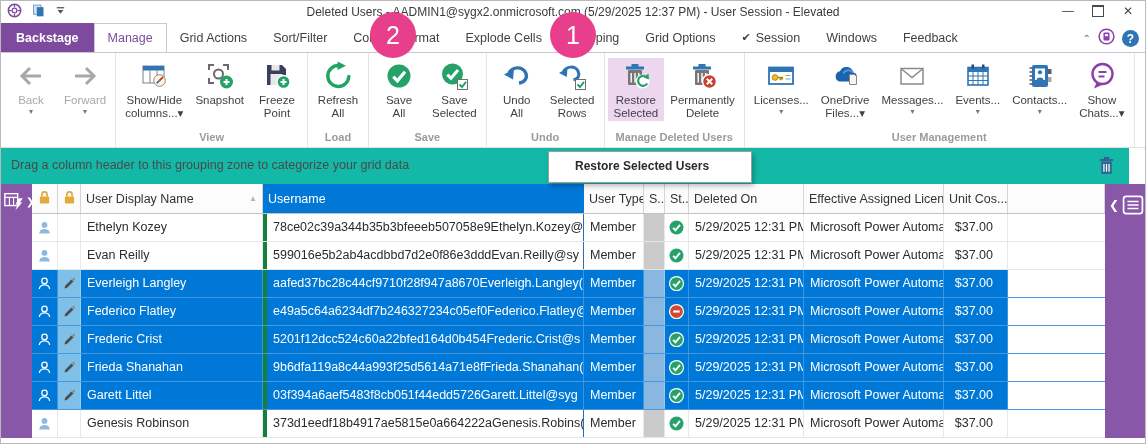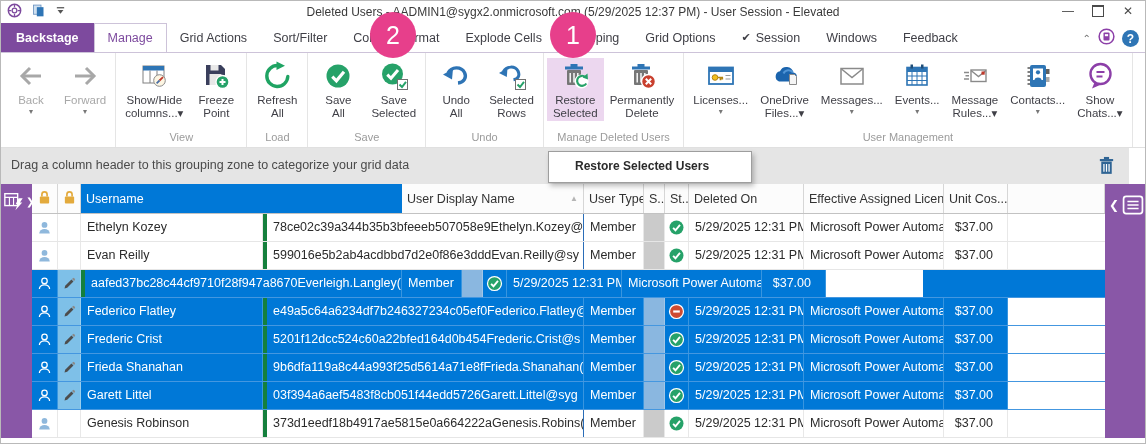--- a/index.html
+++ b/index.html
@@ -25,23 +25,23 @@
   
   .ribbon{position:absolute;top:52px;left:0;right:0;height:94px;background:#fff;border-bottom:1px solid #e0e0e0;display:flex;align-items:stretch;}
   .rgroup{display:flex;flex-direction:column;border-right:1px solid #e5e5e5;padding:0 3px;}
   .rbtns{display:flex;flex:1;align-items:flex-start;padding-top:5px;}
   .rbtn{display:flex;flex-direction:column;align-items:center;padding:3px 6px 1px;min-width:42px;cursor:default;}
   .rbtn.hl{background:#ecd7ef;}
   .ricon,.ricon svg{width:30px;height:30px;display:block;}
   .rlbl{font-size:11.5px;color:#3f3f46;text-align:center;line-height:13px;margin-top:3px;white-space:nowrap;}
   .rbtn.dis .rlbl{color:#a8a8a8;}
   .caret{font-size:8px;color:#777;line-height:9px;display:block;text-align:center;}
-  .rgl{font-size:11px;color:#9b9b9b;text-align:center;padding:3px 2px 4px;line-height:12px;white-space:nowrap;}
+  .rgl{font-size:11px;color:#9b9b9b;text-align:center;padding:3px 2px 4px;line-height:12px;white-space:nowrap;font-weight:bold;}
   
-  .groupzone{position:absolute;top:147px;left:0;right:16px;height:36px;background:#e5e5e5;}
+  .groupzone{position:absolute;top:147px;left:0;right:16px;height:36px;background:#14b8a6;}
   .gz-hint{position:absolute;left:10px;top:10px;font-size:12.5px;color:#4a4a4a;}
   .gz-trash{position:absolute;right:13px;top:7px;}
   
   .gridwrap{position:absolute;top:183px;left:0;width:1146px;height:254px;display:flex;background:#fff;}
   .lstrip{width:31px;background:#8957a7;position:relative;flex:none;}
   .lstrip-top{position:absolute;top:6px;left:2px;display:flex;align-items:center;}
   .lchev{color:#fff;font-size:10px;margin-left:1px;}
   .gridcols{width:1073px;flex:none;}
   .rstrip{width:42px;background:#8957a7;position:relative;flex:none;}
   .rstrip-btn{position:absolute;top:10px;left:4px;display:flex;align-items:center;gap:2px;}
@@ -206,20 +206,34 @@
               </svg>
             </span>
             <div class="rlbl">
               <div>Show/Hide</div>
               <div>columns...▾</div>
             </div>
           </div>
           <div class="rbtn">
             <span class="ricon">
               <svg viewBox="0 0 30 30">
+                <path d="M4 9 V4 H9 M18 4 H23 V9 M4 17 V22 H9" fill="none" stroke="#6a6a6a" stroke-width="2"></path>
+                <circle cx="13.5" cy="13" r="4.5" fill="none" stroke="#6a6a6a" stroke-width="2"></circle>
+                <circle cx="21.5" cy="21" r="6.5" fill="#26a269"></circle>
+                <path d="M21.5 18 v6 M18.5 21 h6" stroke="#fff" stroke-width="2"></path>
+              </svg>
+            </span>
+            <div class="rlbl">
+              <div>Snapshot</div>
+              <div>&nbsp;</div>
+            </div>
+          </div>
+          <div class="rbtn">
+            <span class="ricon">
+              <svg viewBox="0 0 30 30">
                 <path d="M5 4 H20 L24 8 V24 H5 Z" fill="#3a3f5c"></path>
                 <rect x="9.5" y="4" width="8" height="5.5" fill="#e8e8e8"></rect>
                 <rect x="8.5" y="13" width="12" height="11" fill="#e8e8e8"></rect>
                 <circle cx="21.5" cy="21" r="6.5" fill="#26a269" stroke="#fff" stroke-width="1.3"></circle>
                 <path d="M21.5 18 v6 M18.5 21 h6" stroke="#fff" stroke-width="2"></path>
               </svg>
             </span>
             <div class="rlbl">
               <div>Freeze</div>
               <div>Point</div>
@@ -399,34 +413,20 @@
                 <rect x="8.5" y="3.5" width="2.5" height="4" fill="#1f4e79"></rect>
                 <rect x="19" y="3.5" width="2.5" height="4" fill="#1f4e79"></rect>
                 <path d="M5 15 h20 M5 19.5 h20 M10 11 v13 M15 11 v13 M20 11 v13" stroke="#2e75b5"></path>
               </svg>
             </span>
             <div class="rlbl">
               <div>Events...</div>
               <div>
                 <span class="caret">▾</span>
               </div>
-            </div>
-          </div>
-          <div class="rbtn">
-            <span class="ricon">
-              <svg viewBox="0 0 30 30">
-                <rect x="11" y="9" width="15" height="11.5" fill="#fff" stroke="#8a8a8a" stroke-width="1.4"></rect>
-                <path d="M11 9.5 L18.5 15.5 L26 9.5" fill="none" stroke="#8a8a8a" stroke-width="1.4"></path>
-                <rect x="21.5" y="10.5" width="3.2" height="3.2" fill="#c0392b"></rect>
-                <path d="M4 11.5 h5 M5.5 14.8 h3.5 M4 18 h5" stroke="#8a8a8a" stroke-width="1.5"></path>
-              </svg>
-            </span>
-            <div class="rlbl">
-              <div>Message</div>
-              <div>Rules...▾</div>
             </div>
           </div>
           <div class="rbtn">
             <span class="ricon">
               <svg viewBox="0 0 30 30">
                 <rect x="7" y="4" width="16" height="22" rx="2" fill="#2e75b5"></rect>
                 <rect x="10" y="7.5" width="10" height="11.5" fill="#fff"></rect>
                 <circle cx="15" cy="11.3" r="2.1" fill="#2e75b5"></circle>
                 <path d="M11.3 19 a3.8 3.2 0 0 1 7.4 0 z" fill="#2e75b5"></path>
                 <path d="M7 7 h-2.5 M7 11 h-2.5 M7 15 h-2.5 M7 19 h-2.5 M7 23 h-2.5" stroke="#555" stroke-width="1.5"></path>
@@ -489,26 +489,26 @@
                 <rect x="2" y="7" width="10" height="7.5" rx="1" fill="#e3aa3c"></rect>
                 <path d="M4.2 7 V4.8 a2.8 2.8 0 0 1 5.6 0 V7" fill="none" stroke="#e3aa3c" stroke-width="1.8"></path>
               </svg></span>
           </div>
           <div class="hcell hicon" style="width: 23px;">
             <span><svg width="13" height="15" viewBox="0 0 14 16">
                 <rect x="2" y="7" width="10" height="7.5" rx="1" fill="#e3aa3c"></rect>
                 <path d="M4.2 7 V4.8 a2.8 2.8 0 0 1 5.6 0 V7" fill="none" stroke="#e3aa3c" stroke-width="1.8"></path>
               </svg></span>
           </div>
-          <div class="hcell hsel" style="width: 321px;">
-            <span class="hlabel">Username</span>
-          </div>
           <div class="hcell" style="width: 182px;">
             <span class="hlabel">User Display Name</span>
             <span class="sort">▲</span>
+          </div>
+          <div class="hcell hsel" style="width: 321px;">
+            <span class="hlabel">Username</span>
           </div>
           <div class="hcell" style="width: 60px;">
             <span class="hlabel">User Type</span>
           </div>
           <div class="hcell" style="width: 21px;">
             <span class="hlabel">S...</span>
           </div>
           <div class="hcell" style="width: 24px;">
             <span class="hlabel">St...</span>
           </div>
@@ -577,20 +577,21 @@
               <circle cx="10" cy="7" r="3.2" fill="none" stroke="#fff" stroke-width="1.5"></circle>
               <path d="M4 16.5 a6 5 0 0 1 12 0" fill="none" stroke="#fff" stroke-width="1.5"></path>
             </svg>
           </div>
           <div class="gcell c-icon2" style="width: 23px;">
             <svg width="15" height="15" viewBox="0 0 18 18">
               <path d="M3 15 L3.8 11.8 L11.3 4.3 L13.7 6.7 L6.2 14.2 Z" fill="#4d4d4d"></path>
               <path d="M12 3.6 L14.4 6 L15.4 5 A1.2 1.2 0 0 0 15.4 3.3 L14.7 2.6 A1.2 1.2 0 0 0 13 2.6 Z" fill="#8a8a8a"></path>
             </svg>
           </div>
+          <div class="gcell c-display_name" style="width: 182px;">Everleigh Langley</div>
           <div class="gcell c-username" style="width: 321px;">aafed37bc28c44cf9710f28f947a8670Everleigh.Langley(</div>
           <div class="gcell c-user_type" style="width: 60px;">Member</div>
           <div class="gcell c-s1" style="width: 21px;"></div>
           <div class="gcell c-s2" style="width: 24px;">
             <svg width="17" height="17" viewBox="0 0 18 18">
               <circle cx="9" cy="9" r="7.4" fill="#26a269" stroke="#fff" stroke-width="1.3"></circle>
               <path d="M5.4 9.4 L7.9 11.9 L12.7 6.2" fill="none" stroke="#fff" stroke-width="2"></path>
             </svg>
           </div>
           <div class="gcell c-deleted_on" style="width: 115px;">5/29/2025 12:31 PM</div>

